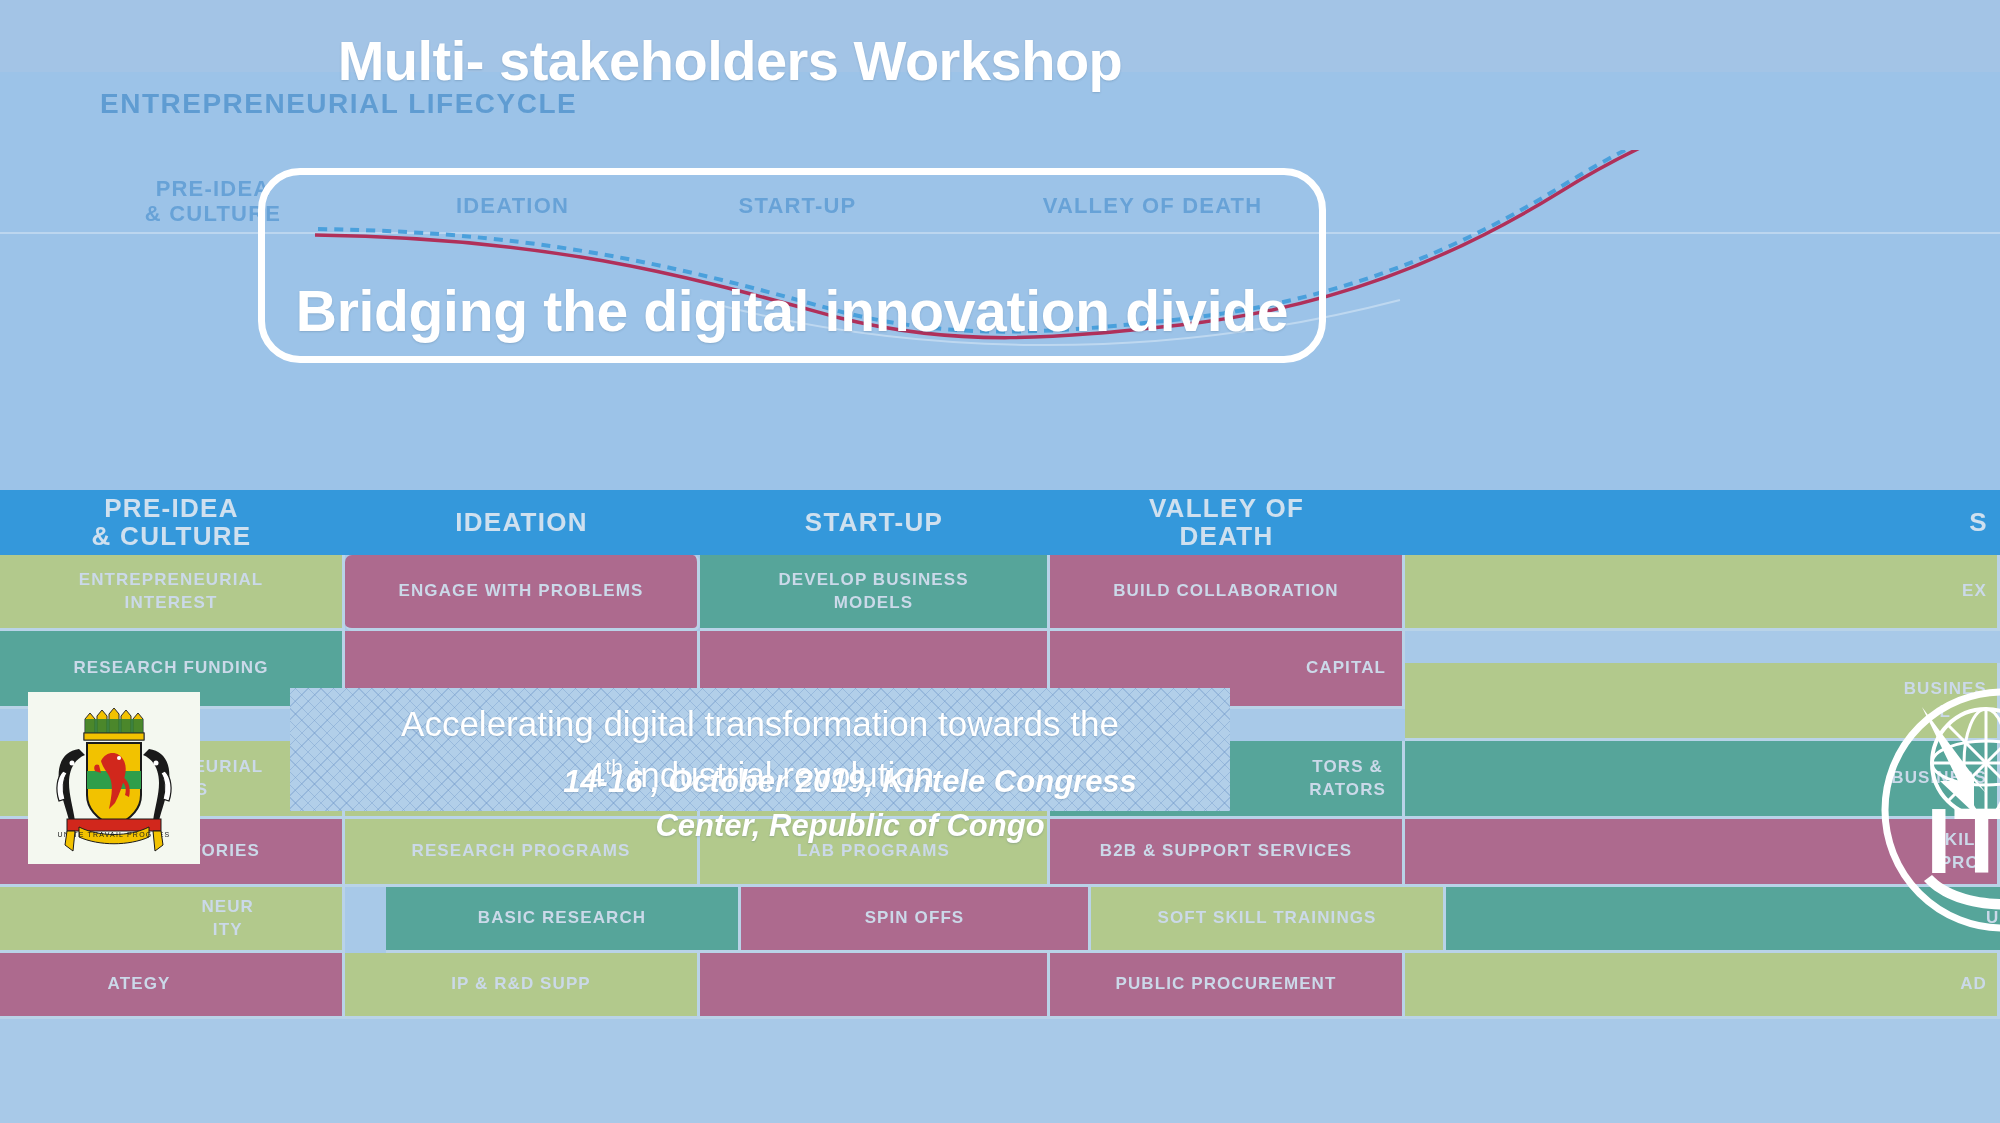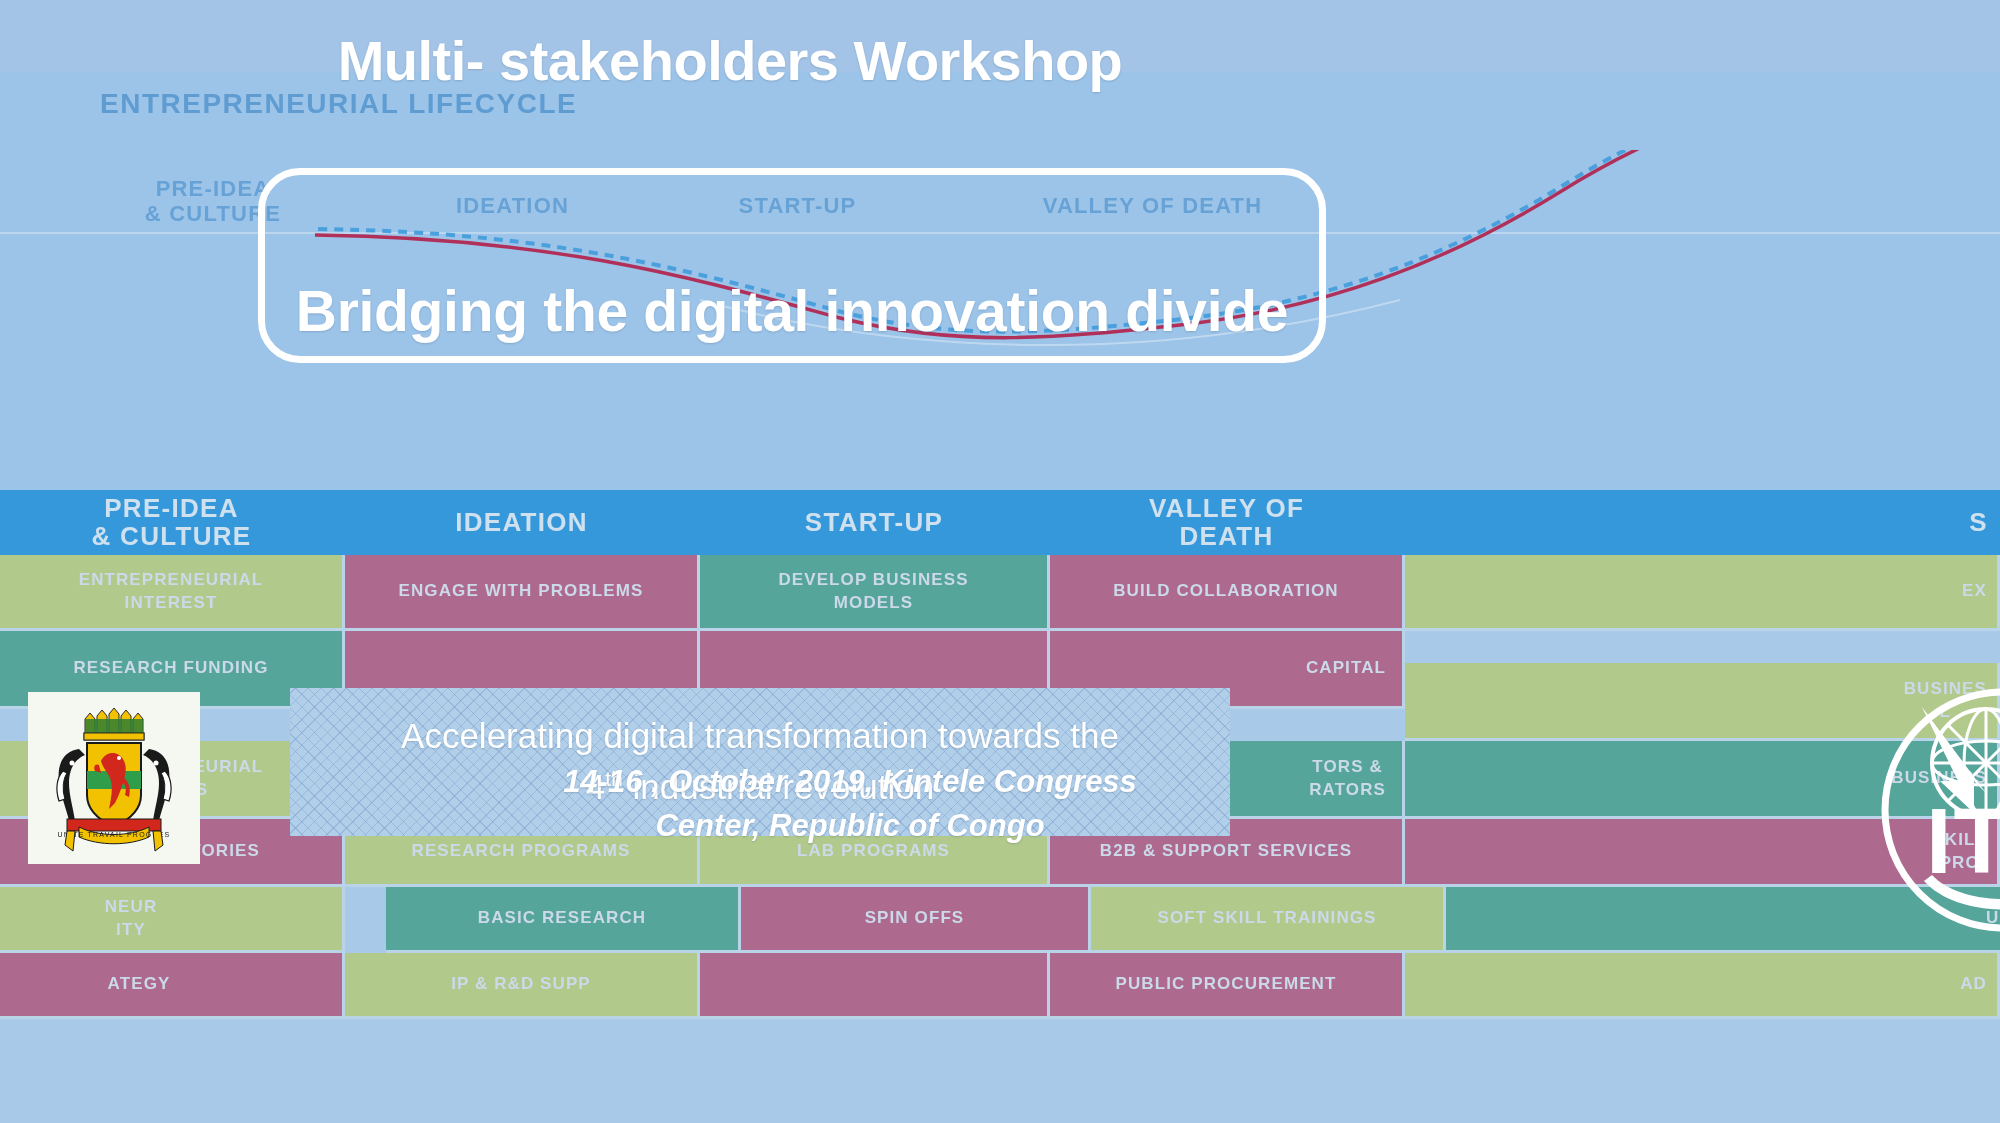--- a/index.html
+++ b/index.html
@@ -97,21 +97,21 @@
 
   
   .w1 { width:345px; flex:0 0 345px; }
   .w2 { width:355px; flex:0 0 355px; }
   .w3 { width:350px; flex:0 0 350px; }
   .w4 { width:355px; flex:0 0 355px; }
   .w5 { width:595px; flex:0 0 595px; }
 
   
   .subtitle-box {
-    position:absolute; left:290px; top:688px; width:940px; height:148px;
+    position:absolute; left:290px; top:688px; width:940px; height:123px;
     background:
       repeating-linear-gradient(45deg, rgba(110,150,200,.38) 0 1px, transparent 1px 9px),
       repeating-linear-gradient(-45deg, rgba(110,150,200,.38) 0 1px, transparent 1px 9px),
       #b2cfe9;
     display:flex; flex-direction:column;
     align-items:center; justify-content:center;
   }
   .subtitle-line {
     font-size:35px; color:#ffffff; line-height:1.45;
     text-align:center; white-space:nowrap;
@@ -190,21 +190,21 @@
       </div>
       <div class="hcell w5" style="justify-content:flex-end; padding-right:10px;">
         <span>S</span>
       </div>
     </div>
 
     <div class="matrix-row">
       <div class="cell w1 c-green" style="height:76px;">
         <span>ENTREPRENEURIAL<br>INTEREST</span>
         </div>
-      <div class="cell w2 c-pink" style="height:76px;">
+      <div class="cell w2 c-pink" style="height:76px;border-radius:7px;">
         <span>ENGAGE WITH PROBLEMS</span>
         </div>
       <div class="cell w3 c-teal" style="height:76px;">
         <span>DEVELOP BUSINESS<br>MODELS</span>
         </div>
       <div class="cell w4 c-pink" style="height:76px;">
         <span>BUILD COLLABORATION</span>
         </div>
       <div class="cell w5 c-green" style="height:76px; justify-content:flex-end; padding-right:10px;">
         <span>EX</span>
@@ -251,21 +251,21 @@
         </div>
       <div class="cell w4 c-pink" style="height:68px;">
         <span>B2B &amp; SUPPORT SERVICES</span>
         </div>
       <div class="cell w5 c-pink" style="height:68px; justify-content:flex-end; padding-right:10px;">
         <span>SKILL<br>PRO</span>
         </div>
     </div>
 
     <div class="matrix-row">
-      <div class="cell w1 c-green" style="height:66px; justify-content:center; padding-right:88px;">
+      <div class="cell w1 c-green" style="height:66px; justify-content:flex-end; padding-right:88px;">
         <span>NEUR<br>ITY</span>
         </div>
       <div class="cell w2 c-teal" style="height:66px;margin-left:41px;">
         <span>BASIC RESEARCH</span>
         </div>
       <div class="cell w3 c-pink" style="height:66px;">
         <span>SPIN OFFS</span>
         </div>
       <div class="cell w4 c-green" style="height:66px;">
         <span>SOFT SKILL TRAININGS</span>

